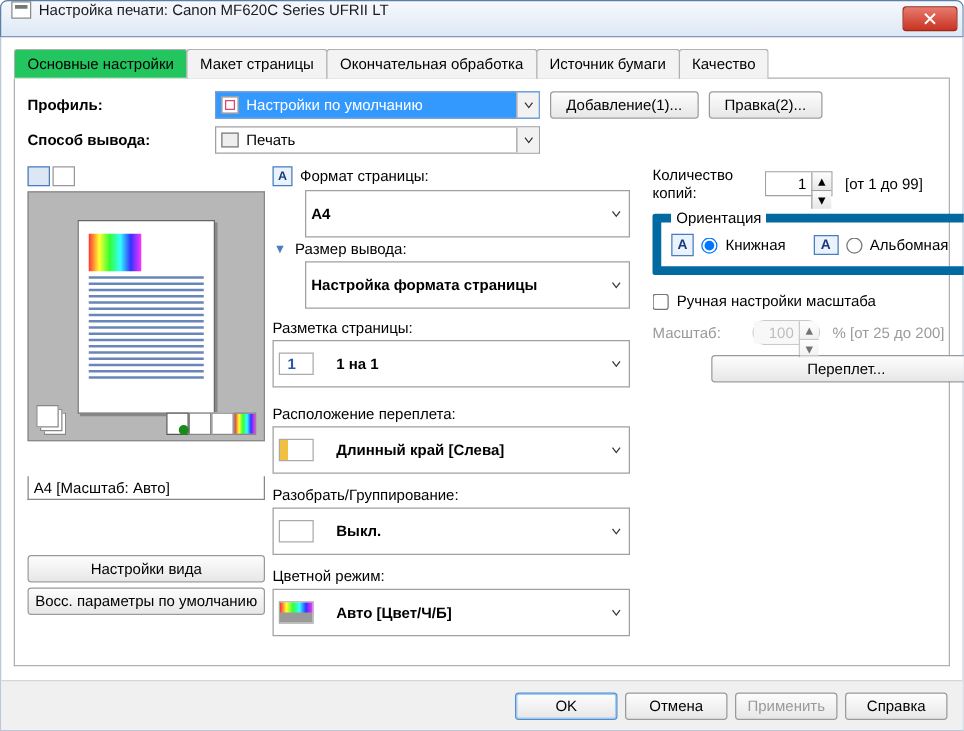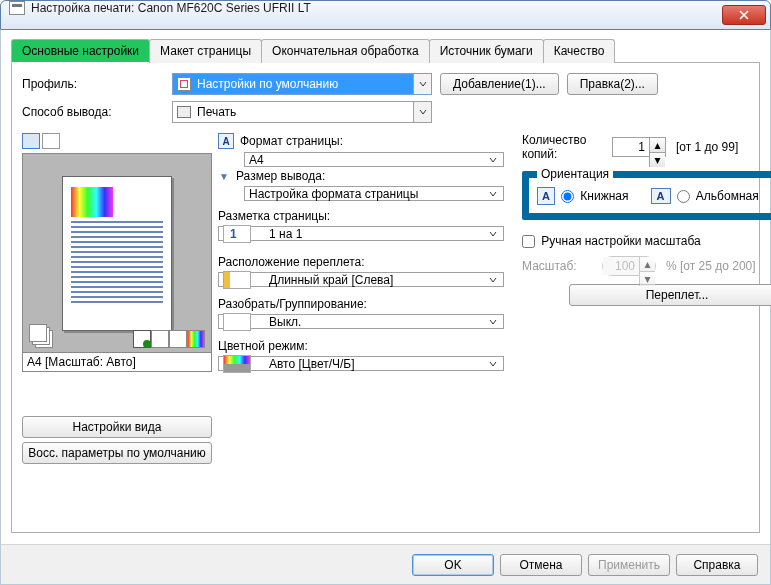--- a/index.html
+++ b/index.html
@@ -14,21 +14,21 @@
 
 .window-body { border:1px solid #bcc7d8; border-top:none; height: 555px; background:#fff; padding:8px 10px; position:relative; }
 
 .tab-row { display:flex; border-bottom:1px solid #b0b0b0; }
 .tab { padding:4px 10px; border:1px solid #b0b0b0; border-bottom:none; background:#f3f3f3; margin-right:-1px; border-top-left-radius:3px; border-top-right-radius:3px; position:relative; top:1px; }
 .tab.active { background:#22c55e; border-bottom:1px solid #fff; }
 
 .inner { border:1px solid #b0b0b0; border-top:none; padding:10px; height:470px; }
 
 .row { display:flex; align-items:center; margin-bottom:6px; }
-.lbl { width:150px; }
+.lbl { width:150px;font-weight:bold; }
 .profile-combo { flex:0 0 260px; height:22px; border:1px solid #7a9ecd; background:#3399ff; color:#fff; display:flex; align-items:center; padding:0 4px; position:relative; }
 .profile-combo .pic { width:14px; height:14px; background:#fff; border:1px solid #888; margin-right:6px; display:inline-block; position:relative; }
 .profile-combo .pic::after{content:"";position:absolute;left:2px;right:2px;top:2px;bottom:2px;border:1px solid #d46;}
 .combo-arrow { position:absolute; right:0; top:0; bottom:0; width:18px; background:#f2f2f2; border-left:1px solid #a0a0a0; display:flex; align-items:center; justify-content:center; }
 .combo-arrow svg{width:8px;height:8px;}
 
 .btn { height:22px; border:1px solid #9a9a9a; background:linear-gradient(#fdfdfd,#e7e7e7); border-radius:3px; padding:0 12px; display:flex; align-items:center; margin-left:8px; cursor:default; }
 
 .output-combo { flex:0 0 260px; height:22px; border:1px solid #a0a0a0; background:#fff; display:flex; align-items:center; padding:0 4px; position:relative; }
 .output-combo .printer-ico{width:14px;height:12px;background:#eee;border:1px solid #777;margin-right:6px;}
@@ -50,32 +50,32 @@
 .stack-ico div{position:absolute;width:18px;height:18px;background:#fff;border:1px solid #888;}
 .stack-ico div:nth-child(1){left:6px;top:6px;}
 .stack-ico div:nth-child(2){left:3px;top:3px;}
 .stack-ico div:nth-child(3){left:0;top:0;}
 .mode-icons{position:absolute;right:6px;bottom:4px;display:flex;gap:0;}
 .mode-icons span{width:18px;height:18px;border:1px solid #888;background:#fff;display:inline-flex;align-items:center;justify-content:center;}
 .mode-icons span.sel{border:1px solid #555; position:relative;}
 .mode-icons span.sel::after{content:"";position:absolute;right:-1px;bottom:-1px;width:8px;height:8px;background:#1a8a1a;border-radius:50%;}
 .mode-icons span.color{background:linear-gradient(90deg,#f33,#ff3,#3f3,#3ff,#33f,#f3f);}
 
-.preview-label{border:1px solid #888;border-top:none;padding:2px 4px;background:#fff;}
+.preview-label{border:1px solid #888;border-top:none;padding:2px 4px;background:#fff;margin-top:28px;}
 
 .view-btn{width:190px;height:22px;border:1px solid #9a9a9a;background:linear-gradient(#fdfdfd,#e7e7e7);border-radius:3px;display:flex;align-items:center;justify-content:center;margin-top:4px;}
 
 .setting-label { margin:3px 0 3px 0; }
 .setting-label.first{margin-top:0;}
 .icon-label{display:flex;align-items:center;gap:6px;}
 .icon-label .box{width:16px;height:16px;border:1px solid #4a7dbd;background:#eaf2fb;display:flex;align-items:center;justify-content:center;}
 .icon-label .box.a::after{content:"A";font-size:10px;color:#1a3a7a;font-weight:bold;}
 .down-arrow-tiny{width:12px;text-align:center;color:#4a7dbd;font-size:10px;}
 
-.combo { height:15px; border:1px solid #a0a0a0; background:#fff; display:flex; align-items:center; padding:0 4px; position:relative; width:260px; }
+.combo { height:38px; border:1px solid #a0a0a0; background:#fff; display:flex; align-items:center; padding:0 4px; position:relative; width:260px;font-weight:bold; }
 .combo .arrow { position:absolute; right:2px; top:2px; bottom:2px; width:16px; display:flex; align-items:center; justify-content:center; }
 .combo.icon-combo{width:286px;gap:12px;}
 .combo-ico{width:28px;height:18px;margin-right:6px;border:1px solid #aaa;background:#fff;display:inline-block;position:relative;}
 .combo-ico.one::after{content:"1";position:absolute;left:6px;top:1px;color:#2a58a8;font-weight:bold;}
 .combo-ico.book{background:linear-gradient(90deg,#f0c040 0 6px,#fff 6px);}
 .combo-ico.color-half{background:linear-gradient(180deg, transparent 50%, #999 50%);}
 .combo-ico.color-half::before{content:"";position:absolute;left:0;right:0;top:0;height:50%;background:linear-gradient(90deg,#f33,#ff3,#3f3,#3ff,#33f,#f3f);}
 
 .spinner{display:inline-flex;align-items:center;border:1px solid #a0a0a0;height:20px;}
 .spinner input{width:36px;border:none;text-align:right;padding-right:4px;height:18px;outline:none;}

